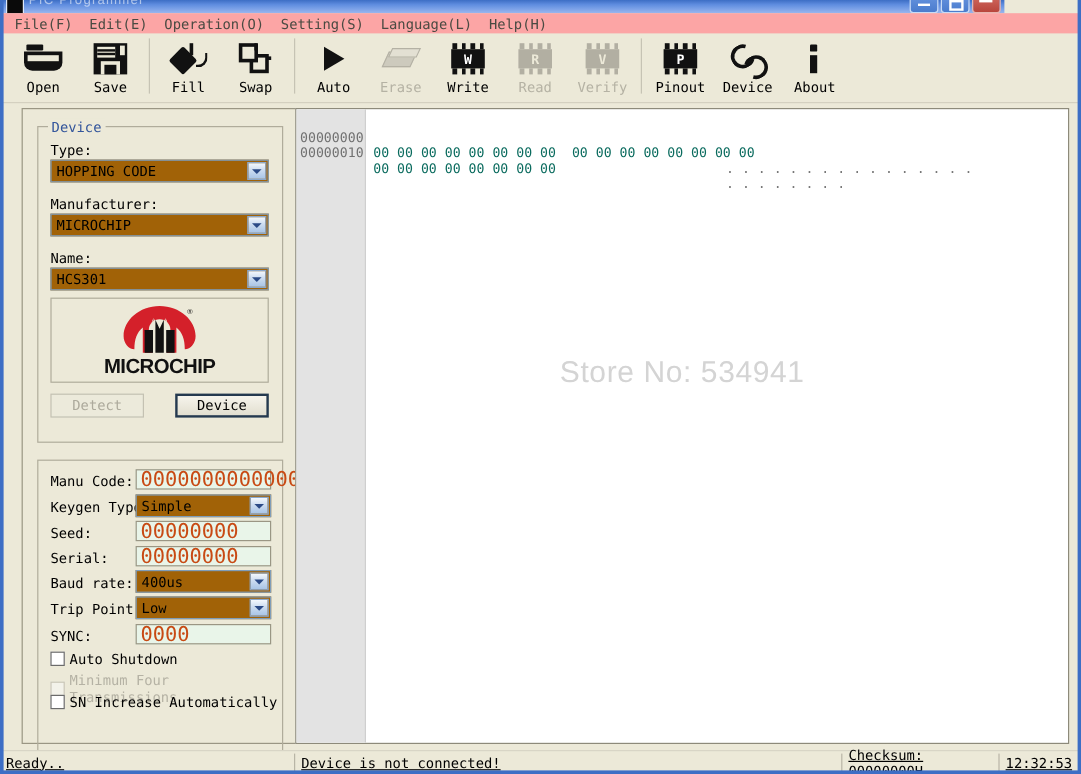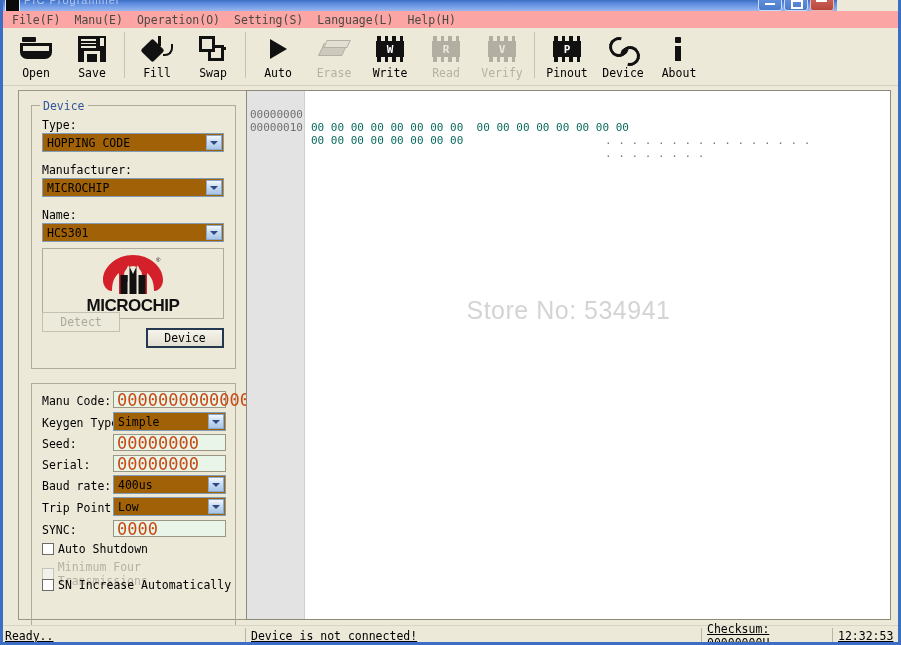--- a/index.html
+++ b/index.html
@@ -227,21 +227,21 @@
           <i></i>
         </div>
       <div class="wb close">
           <i></i>
         </div>
     </div>
   </div>
 
   <div class="menubar">
     <div class="mi">File(F)</div>
-    <div class="mi">Manu(E)</div>
+    <div class="mi">Edit(E)</div>
     <div class="mi">Operation(O)</div>
     <div class="mi">Setting(S)</div>
     <div class="mi">Language(L)</div>
     <div class="mi">Help(H)</div>
   </div>
 
   <div class="toolbar">
 
     <div class="tbtn">
       <div class="glyph">
@@ -454,21 +454,21 @@
           <path d="M27 12 L32 22 L37 12 L37 41 L27 41 Z" fill="#ece9d8"></path>
           <path d="M28.5 13.5 L32 21 L35.5 13.5 L35.5 41 L28.5 41 Z" fill="#111"></path>
           <rect x="19.5" y="22" width="7" height="19" fill="#111"></rect>
           <rect x="37.5" y="22" width="7" height="19" fill="#111"></rect>
           <path d="M19.5 22 L26.5 22 L26.5 29 Z" fill="#111"></path>
           <text x="55" y="9" font-size="6" fill="#111" font-family="Liberation Sans, sans-serif">®</text>
         </svg>
         <div class="mchip-text">MICROCHIP</div>
       </div>
 
-      <div class="btn disabled" style="position:absolute;left:10px;top:206px;width:78px;height:20px;">Detect</div>
+      <div class="btn disabled" style="position:absolute;left:10px;top:222px;width:78px;height:20px;">Detect</div>
       <div class="btn primary" style="position:absolute;left:114px;top:222px;width:78px;height:20px;">Device</div>
     </div>
 
     <div class="gbox" style="left:12px;top:292px;width:205px;height:248px;">
 
       <div class="fl" style="position:absolute;left:10px;top:10px;">Manu Code:</div>
       <div class="txtfield" style="position:absolute;left:81px;top:7px;width:113px;">0000000000000000</div>
 
       <div class="fl" style="position:absolute;left:10px;top:32px;">Keygen Type:</div>
       <div class="combo" style="position:absolute;left:81px;top:28px;width:113px;">

